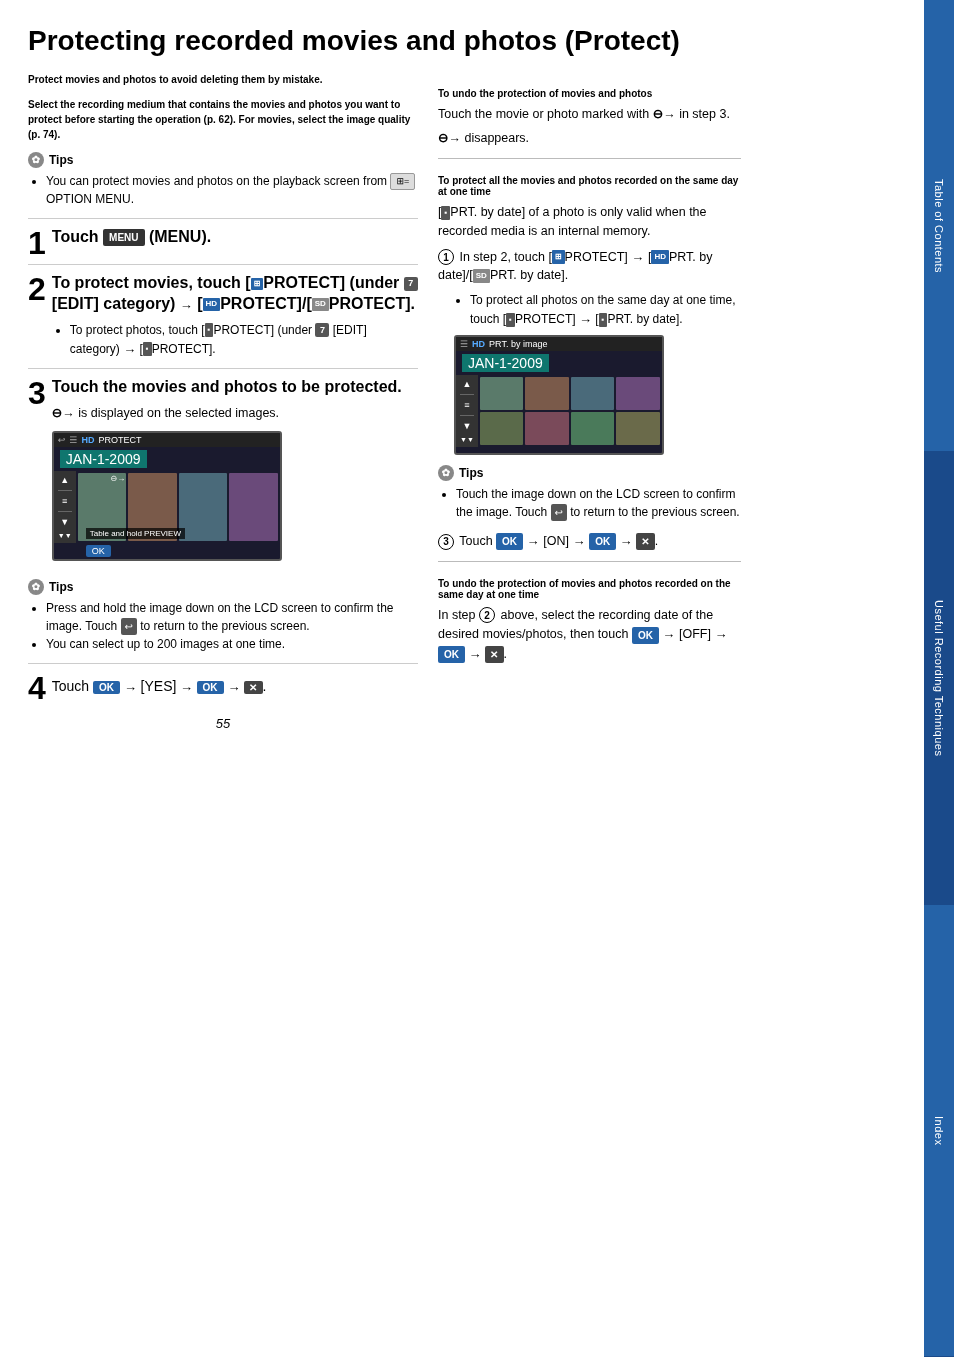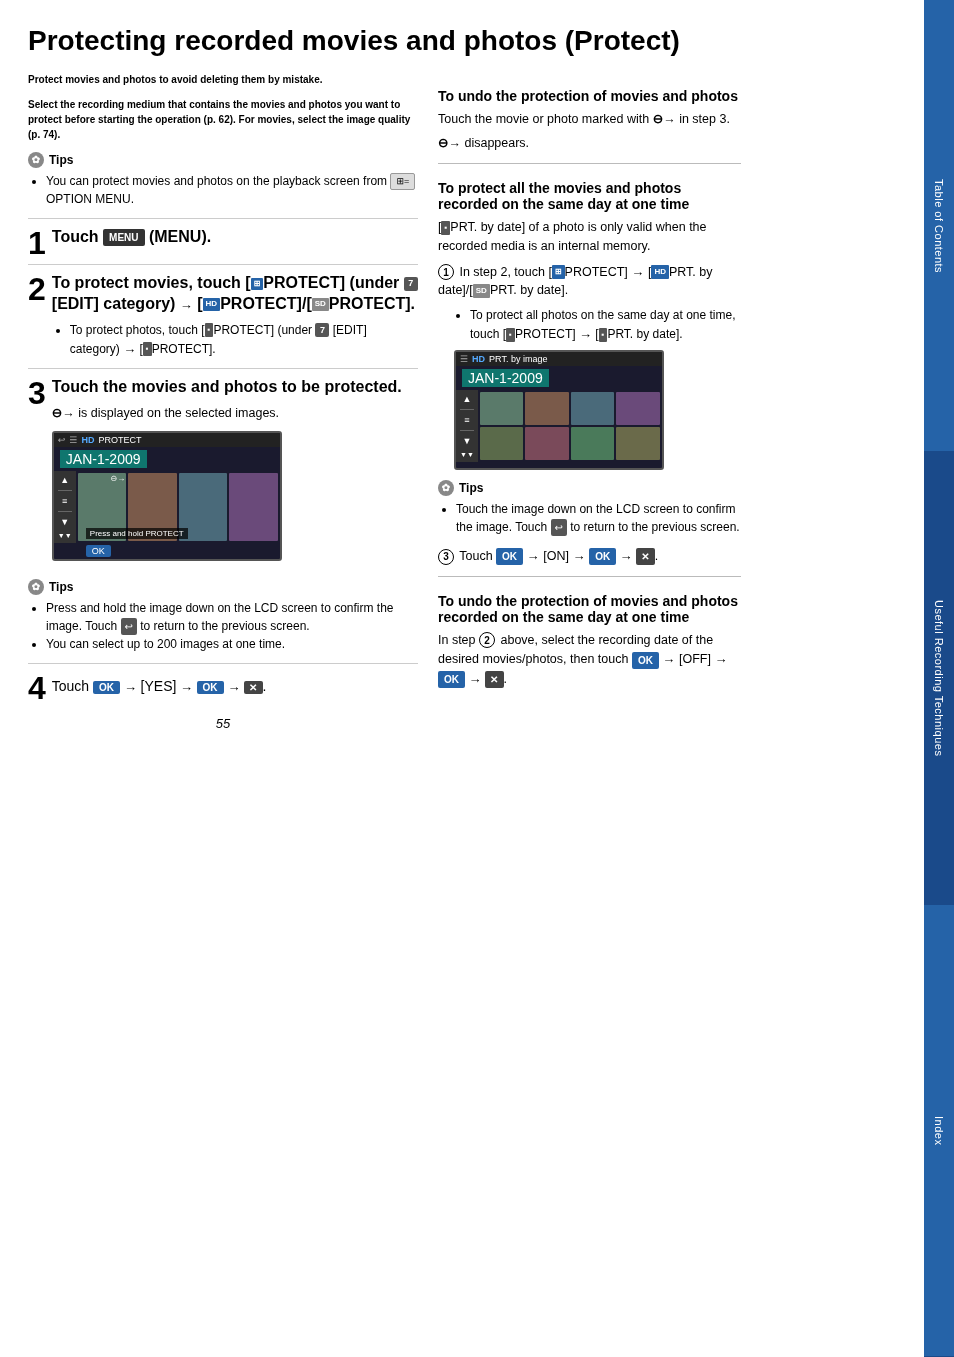--- a/index.html
+++ b/index.html
@@ -262,21 +262,21 @@
     .ok-btn-small {
       background: #2563a8;
       color: #fff;
       font-size: 9px;
       padding: 1px 6px;
       border-radius: 2px;
     }
 
     
     .section-title {
-      font-size: 14px;
+      font-size: 10px;
       font-weight: bold;
       margin: 16px 0 6px 0;
     }
 
     .section-text {
       font-size: 12.5px;
       line-height: 1.5;
       margin-bottom: 6px;
     }
 
@@ -483,21 +483,21 @@
                 <div style="flex:1; display:grid; grid-template-columns: repeat(4,1fr); gap:2px; padding:2px;">
                   <div style="background:#5a7a6a; height:100%; border-radius:1px; position:relative;">
                     <span style="position:absolute;top:1px;right:1px;color:#fff;font-size:8px;">⊖→</span>
                   </div>
                   <div style="background:#7a5a4a; height:100%; border-radius:1px;"></div>
                   <div style="background:#4a6a7a; height:100%; border-radius:1px;"></div>
                   <div style="background:#6a4a7a; height:100%; border-radius:1px;"></div>
                 </div>
               </div>
               <div style="position:absolute;bottom:20px;left:32px;right:2px;">
-                <span style="color:#fff;font-size:8px;background:rgba(0,0,0,0.7);padding:1px 4px;">Press and hold PROTECT</span>
+                <span style="color:#fff;font-size:8px;background:rgba(0,0,0,0.7);padding:1px 4px;">Table and hold PREVIEW</span>
               </div>
               <div style="position:absolute;bottom:2px;left:32px;">
                 <span class="ok-btn-small">OK</span>
               </div>
             </div>
 
           </div>
         </div>
 
         <div class="tips-section">

